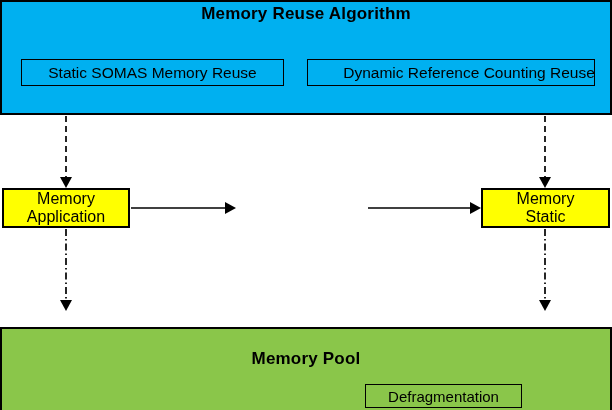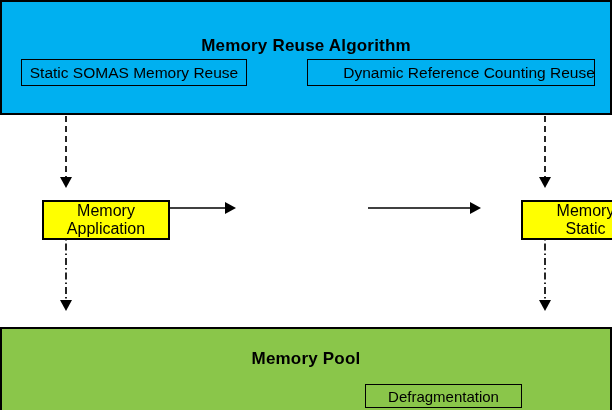--- a/index.html
+++ b/index.html
@@ -12,36 +12,36 @@
     font-family:"Liberation Sans","DejaVu Sans",sans-serif;
     color:#000;
   }
   .big-block{position:absolute; box-sizing:border-box; border:2px solid var(--line);}
   .block-top{left:0; top:0; width:612px; height:115px; background:var(--cyan);}
   .block-bottom{left:0; top:327px; width:612px; height:94px; background:var(--green);}
   .block-title{
     position:absolute; left:0; right:0; text-align:center;
     font-weight:bold; font-size:17px; letter-spacing:0.2px;
   }
-  .block-top .block-title{top:34px;}
+  .block-top .block-title{top:2px;}
   .block-bottom .block-title{top:20px;}
   .label-box{
     position:absolute; box-sizing:border-box; border:1.5px solid var(--line);
     display:flex; align-items:center; justify-content:center;
     font-size:15.5px; white-space:nowrap; background:transparent;
   }
-  .lb-somas{left:19px; top:57px; width:226px; height:27px;}
+  .lb-somas{left:19px; top:57px; width:263px; height:27px;}
   .lb-dynref{left:305px; top:57px; width:288px; height:27px;padding-left:36px;}
   .lb-expansion{left:115px; top:55px; width:157px; height:24px; font-size:15px;}
   .lb-defrag{left:363px; top:55px; width:157px; height:24px; font-size:15px;}
   .mid-box{
     position:absolute; box-sizing:border-box; border:2px solid var(--line);
-    top:200px; height:40px;
+    top:188px; height:40px;
     display:flex; flex-direction:column; align-items:center; justify-content:center;
-    font-size:16px; line-height:18px; text-align:left;margin-left:40px;
+    font-size:16px; line-height:18px; text-align:left;
   }
   .mid-box span{display:block;}
   .box-application{left:2px;   width:128px; background:var(--yellow);}
   .box-delivery  {left:236px;  width:131px; background:var(--white);}
   .box-release   {left:481px;  width:129px; background:var(--yellow);}
   svg.arrows{position:absolute; left:0; top:0; pointer-events:none;}
   svg.arrows line{stroke:var(--line); stroke-width:1.7px;}
   svg.arrows polygon{fill:var(--line); stroke:none;}
   .dashed{stroke-dasharray:6 4;}
   .dashdot{stroke-dasharray:7 3 1.5 3;}

